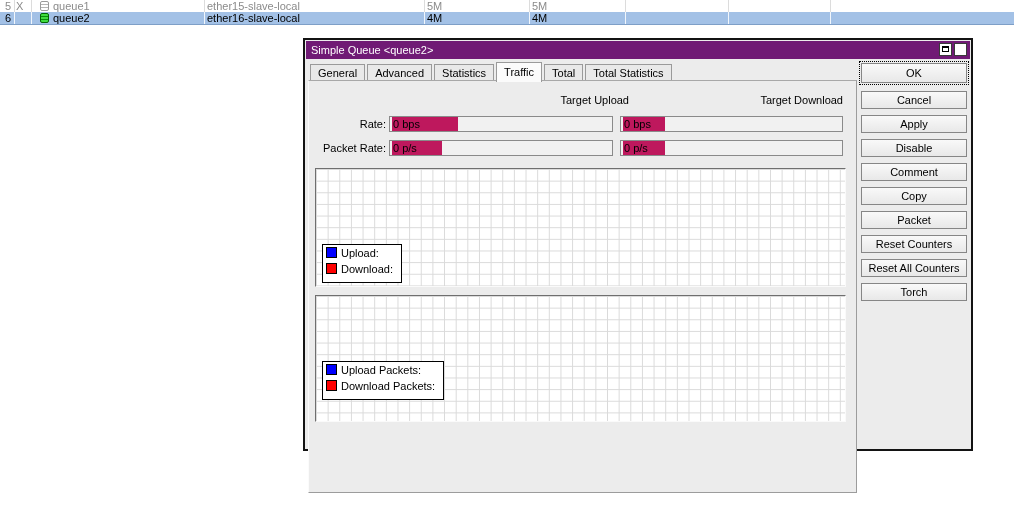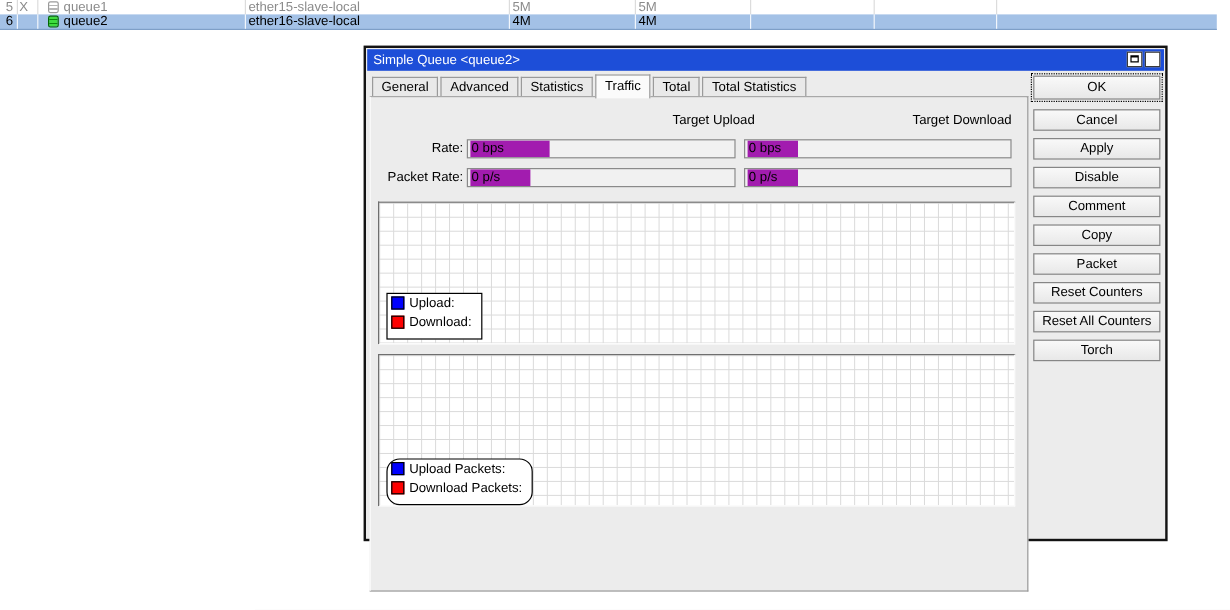--- a/index.html
+++ b/index.html
@@ -24,21 +24,21 @@
   .qicon-enabled { border:1px solid #006600;
     background:repeating-linear-gradient(180deg,#3fdc3f 0 2px,#0b8a0b 2px 3px); }
   .sep { position:absolute; top:0; width:1px; height:100%; }
   #row1 .sep { background:#dcdcdc; }
   #row2 .sep { background:rgba(255,255,255,.85); }
 
   
   #dialog { position:absolute; left:303px; top:38px; width:670px; height:413px;
             border:2px solid #131313; background:#ececec; }
   #titlebar { position:absolute; left:1px; top:1px; right:1px; height:18px;
-              background:#1d4ed8; color:#fff; line-height:18px; padding-left:5px; }
+              background:#701a75; color:#fff; line-height:18px; padding-left:5px; }
   .winbtn { position:absolute; top:2px; width:13px; height:13px; background:#fff;
             border:1px solid #3a3a3a; text-align:center; cursor:default; }
   #btn-max { right:18px; }
   #btn-close { right:3px; font-size:9px; font-weight:bold; line-height:11px; }
   .maxglyph { display:block; margin:2px auto 0; width:7px; height:6px;
               border:1px solid #000; border-top-width:2px; background:#fff; }
 
   
   #tabs { position:absolute; left:5px; top:21px; height:20px; display:flex; align-items:flex-end; }
   .tab { height:17px; line-height:16px; padding:0 7px; margin-right:2px;
@@ -56,39 +56,39 @@
   #hdr-down { left:311px; width:223px; }
   .flabel { position:absolute; width:77px; text-align:right; }
   #lbl-rate   { top:37px; left:0;text-align:right; }
   #lbl-packet { top:61px; left:0; }
   .field { position:absolute; height:16px; border:1px solid #8a8a8a; background:#f1f1f1;
            line-height:14px; padding:0 2px; overflow:hidden; }
   .f-up   { left:80px;  width:224px; }
   .f-down { left:311px; width:223px; }
   .r1 { top:35px; }
   .r2 { top:59px; }
-  .hl { display:inline-block; background:#a21caf; height:14px; line-height:14px; padding-left:1px; }
+  .hl { display:inline-block; background:#be185d; height:14px; line-height:14px; padding-left:1px; }
   .hl-rate-up   { width:66px; }
   .hl-rate-down { width:42px; }
   .hl-pkt-up    { width:50px; }
   .hl-pkt-down  { width:42px; }
 
   
   .graph { position:absolute; left:6px; width:531px;
            border:1px solid; border-color:#6f6f6f #fafafa #fafafa #6f6f6f;
            background-color:#fff;
            background-image:linear-gradient(to right,#dadada 1px,transparent 1px),
                             linear-gradient(to bottom,#dadada 1px,transparent 1px);
            background-size:11.65px 11.65px; }
   #graph1 { top:87px;  height:119px; }
   #graph2 { top:214px; height:127px; }
   .legend { position:absolute; left:6px; background:#fff; border:1px solid #000;
             padding:2px 8px 3px 3px; }
   #legend1 { bottom:3px; }
-  #legend2 { bottom:0;border-radius:11px; }
+  #legend2 { bottom:21px; }
   .lrow { display:flex; height:16px; white-space:nowrap; }
   .sw { width:11px; height:11px; border:1px solid #000; margin-right:4px; flex:0 0 auto; }
   .sw-blue { background:#0000ff; }
   .sw-red  { background:#ff0000; }
 
   
   #btncol { position:absolute; left:555px; top:23px; width:108px; }
   .btn { width:106px; height:18px; margin:0 auto 6px; border:1px solid #868686;
          background:linear-gradient(#f9f9f9,#e8e8e8); text-align:center;
          line-height:16px; cursor:default; }

